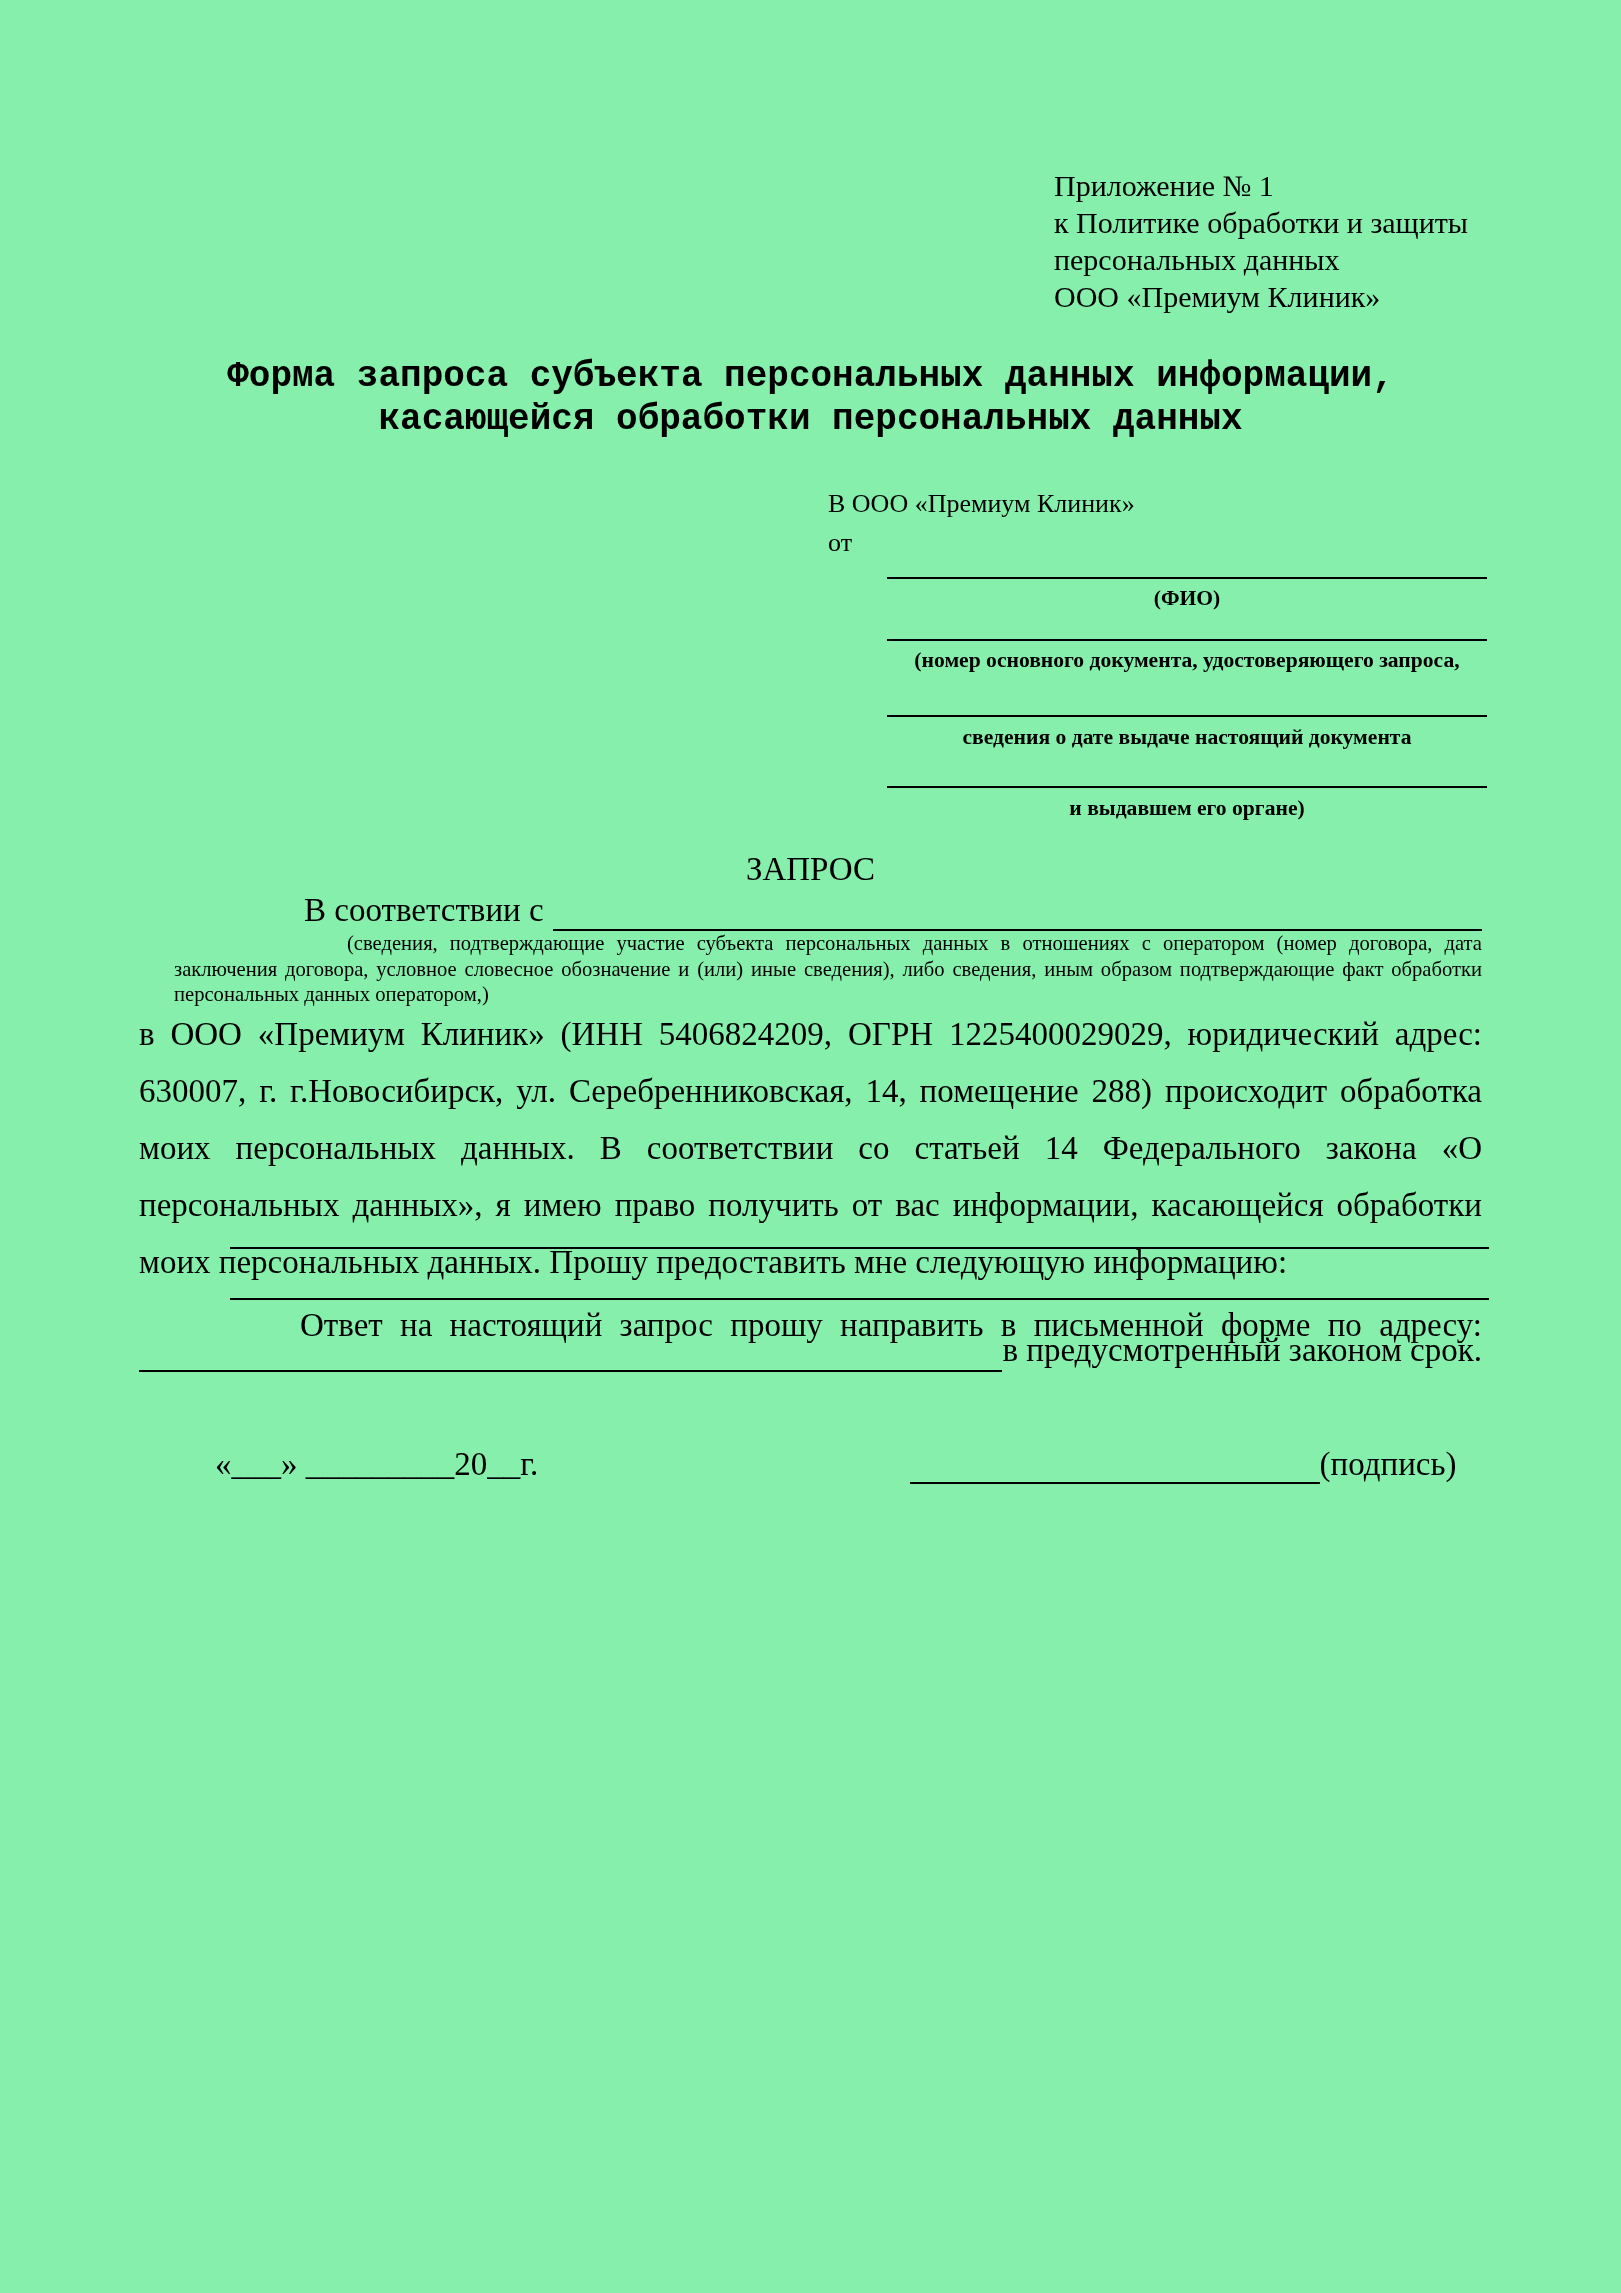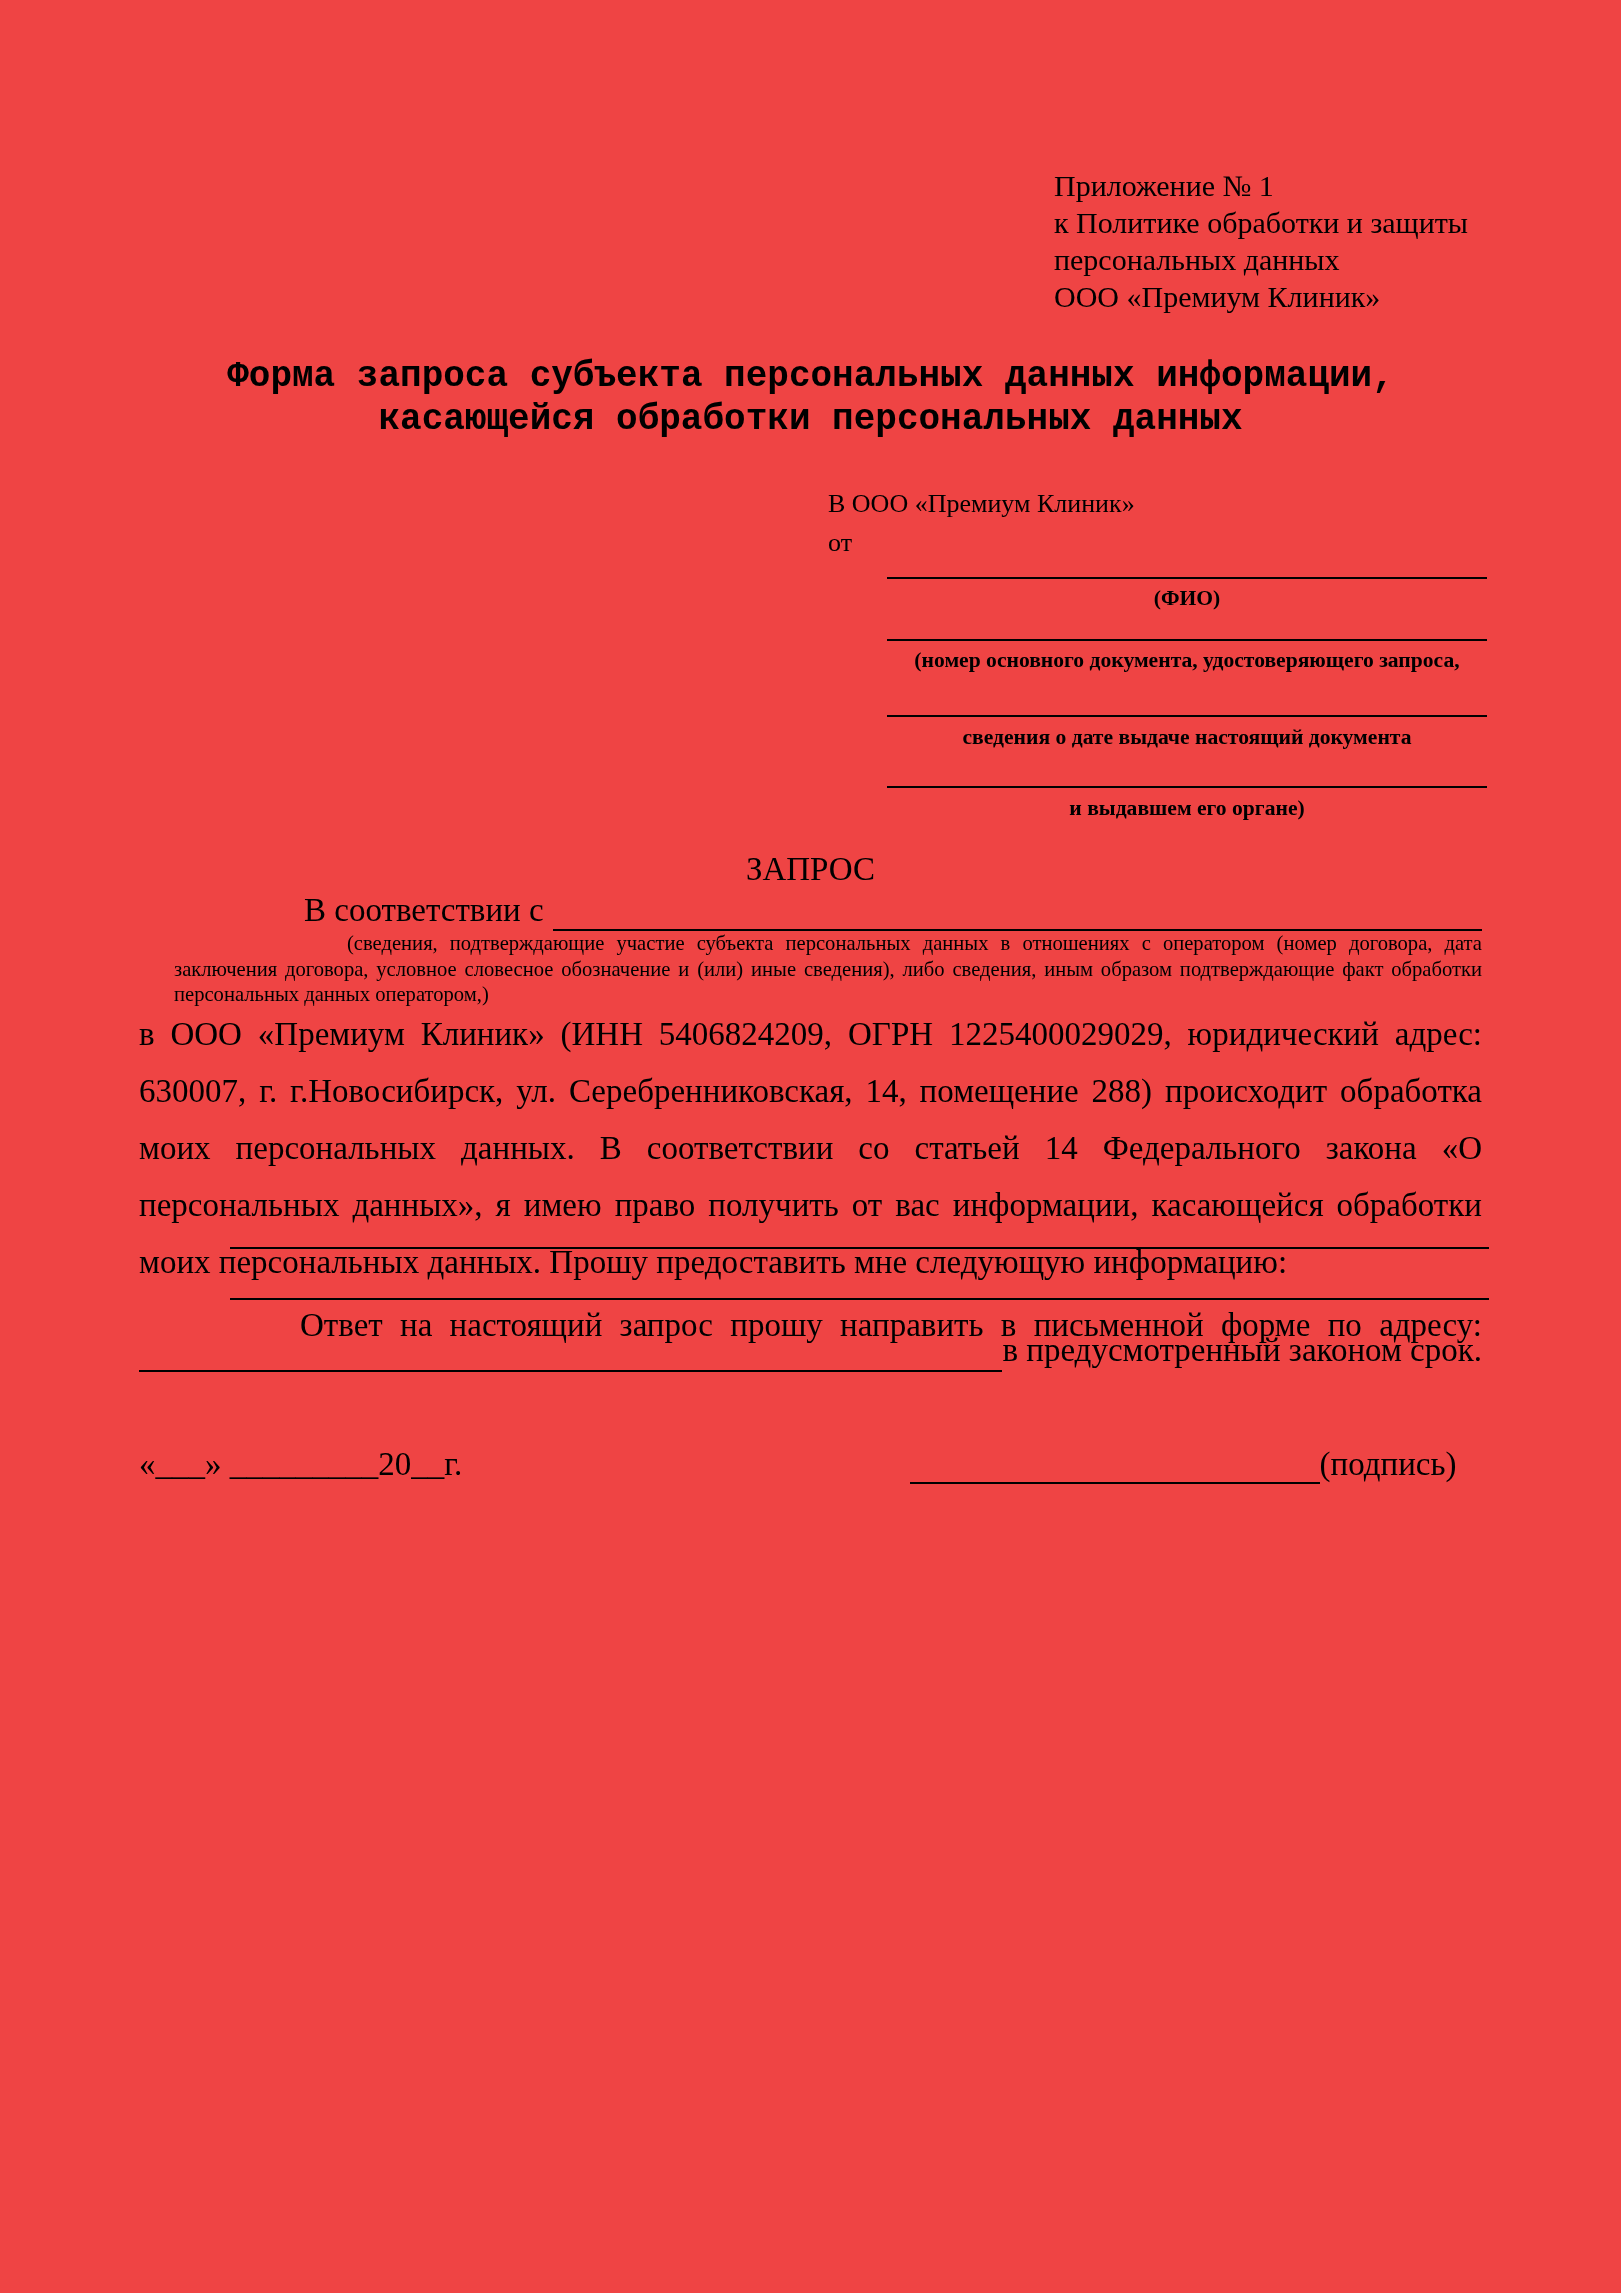--- a/index.html
+++ b/index.html
@@ -4,21 +4,21 @@
 <style>
   html, body {
     margin: 0;
     padding: 0;
     background: #ffffff;
   }
   .page {
     position: relative;
     width: 1621px;
     height: 2294px;
-    background: #ef4444;
+    background: #86efac;
     color: #000000;
     font-family: "Liberation Serif", "DejaVu Serif", serif;
     overflow: hidden;
   }
 
   
   .appendix {
     position: absolute;
     left: 1054px;
     top: 167px;
@@ -164,20 +164,21 @@
     position: absolute;
     left: 139px;
     right: 139px;
     top: 1445px;
     display: flex;
     align-items: flex-end;
     justify-content: space-between;
     font-size: 33px;
   }
   .signature-row .date-part {
+    margin-left: 76px;
     line-height: 39px;
     white-space: nowrap;
   }
   .signature-row .sign-part {
     display: flex;
     align-items: flex-end;
     margin-right: 25.5px;
   }
   .signature-row .sign-line {
     width: 410px;

